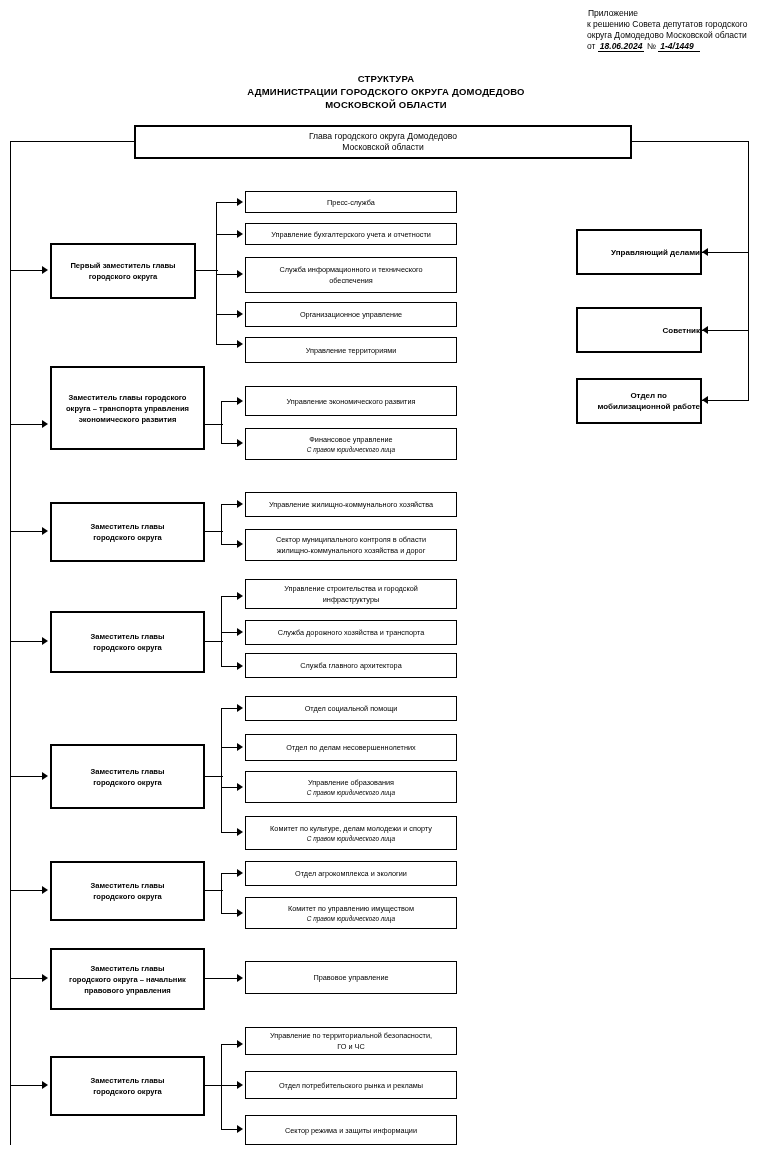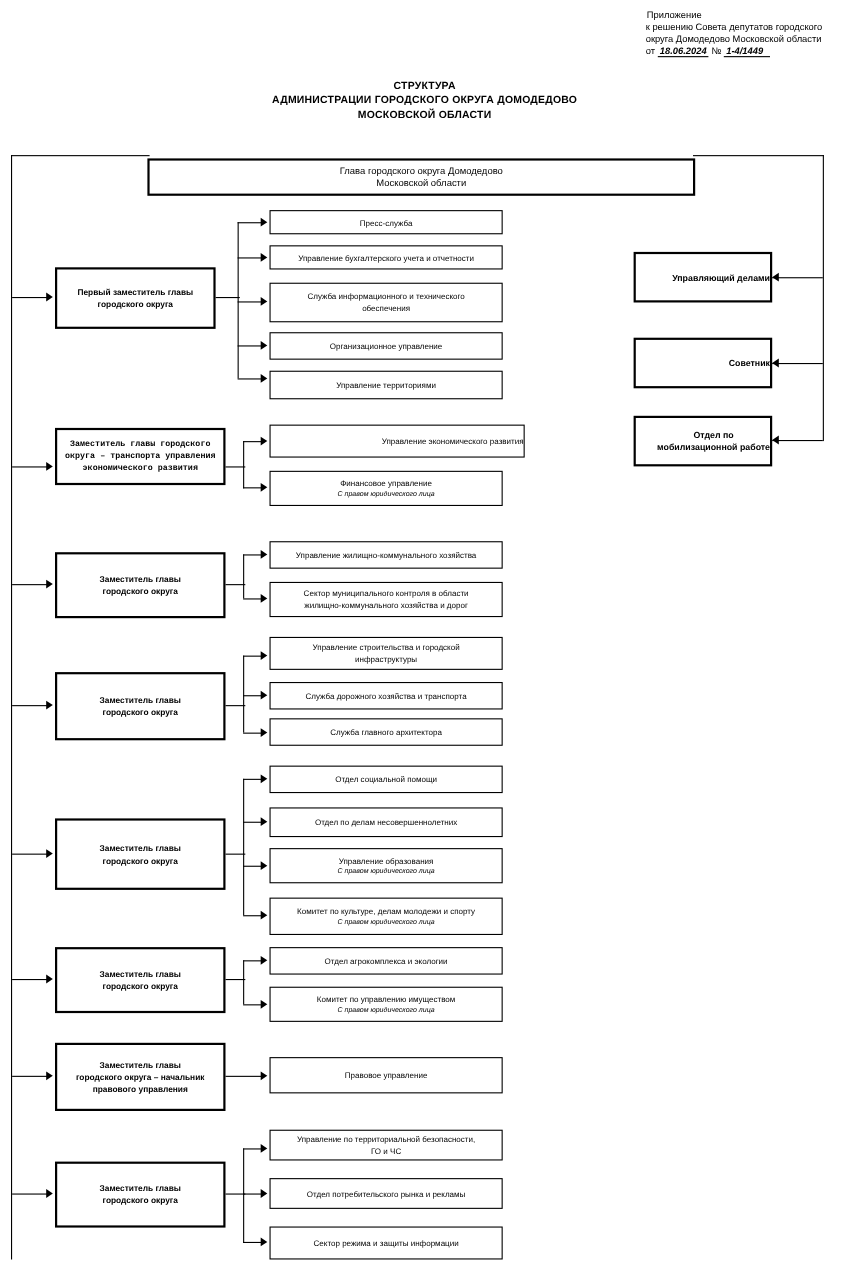--- a/index.html
+++ b/index.html
@@ -46,21 +46,21 @@
       <span class="hdr-num">1-4/1449</span>
     </div>
   </div>
 
   <div class="title" style="top:72px;">
     <div>СТРУКТУРА</div>
     <div>АДМИНИСТРАЦИИ ГОРОДСКОГО ОКРУГА ДОМОДЕДОВО</div>
     <div>МОСКОВСКОЙ ОБЛАСТИ</div>
   </div>
 
-  <div class="box b-head" style="left:134px;top:125px;width:498px;height:34px;margin-top:19px;">
+  <div class="box b-head" style="left:134px;top:125px;width:498px;height:34px;">
     <span class="t">
       <span>Глава городского округа  Домодедово</span><br>
       <span>Московской  области</span>
     </span>
   </div>
 
   <div class="ln h" style="left:10px;top:141px;width:126px;"></div>
   <div class="ln v" style="left:10px;top:141px;height:1004px;"></div>
 
   <div class="ln h" style="left:630px;top:141px;width:119px;"></div>
@@ -125,33 +125,33 @@
   </div>
   <div class="ln h" style="left:216px;top:314px;width:23px;"></div>
   <div class="arrow arrow-r" style="left:237px;top:310px;"></div>
 
   <div class="box b-dep" style="left:245px;top:337px;width:212px;height:26px;">
     <span class="t">Управление территориями</span>
   </div>
   <div class="ln h" style="left:216px;top:344px;width:23px;"></div>
   <div class="arrow arrow-r" style="left:237px;top:340px;"></div>
 
-  <div class="box b-left" style="left:50px;top:389px;width:155px;height:52px;font-family:Liberation Mono, monospace;">
+  <div class="box b-left" style="left:50px;top:366px;width:155px;height:84px;">
     <span class="t">
       <span>Заместитель главы городского</span><br>
       <span>округа – транспорта управления</span><br>
       <span>экономического развития</span>
     </span>
   </div>
   <div class="ln h" style="left:11px;top:424px;width:33px;"></div>
   <div class="arrow arrow-r" style="left:42px;top:420px;"></div>
   <div class="ln h" style="left:205px;top:424px;width:18px;"></div>
   <div class="ln v" style="left:221px;top:401px;height:43px;"></div>
 
-  <div class="box b-dep" style="left:245px;top:386px;width:232px;height:30px;justify-content:flex-end;">
+  <div class="box b-dep" style="left:245px;top:386px;width:212px;height:30px;">
     <span class="t">Управление экономического развития</span>
   </div>
   <div class="ln h" style="left:221px;top:401px;width:18px;"></div>
   <div class="arrow arrow-r" style="left:237px;top:397px;"></div>
 
   <div class="box b-dep" style="left:245px;top:428px;width:212px;height:32px;">
     <span class="t">
       <span>Финансовое управление</span>
       <span class="sub">С правом юридического лица</span>
     </span>

